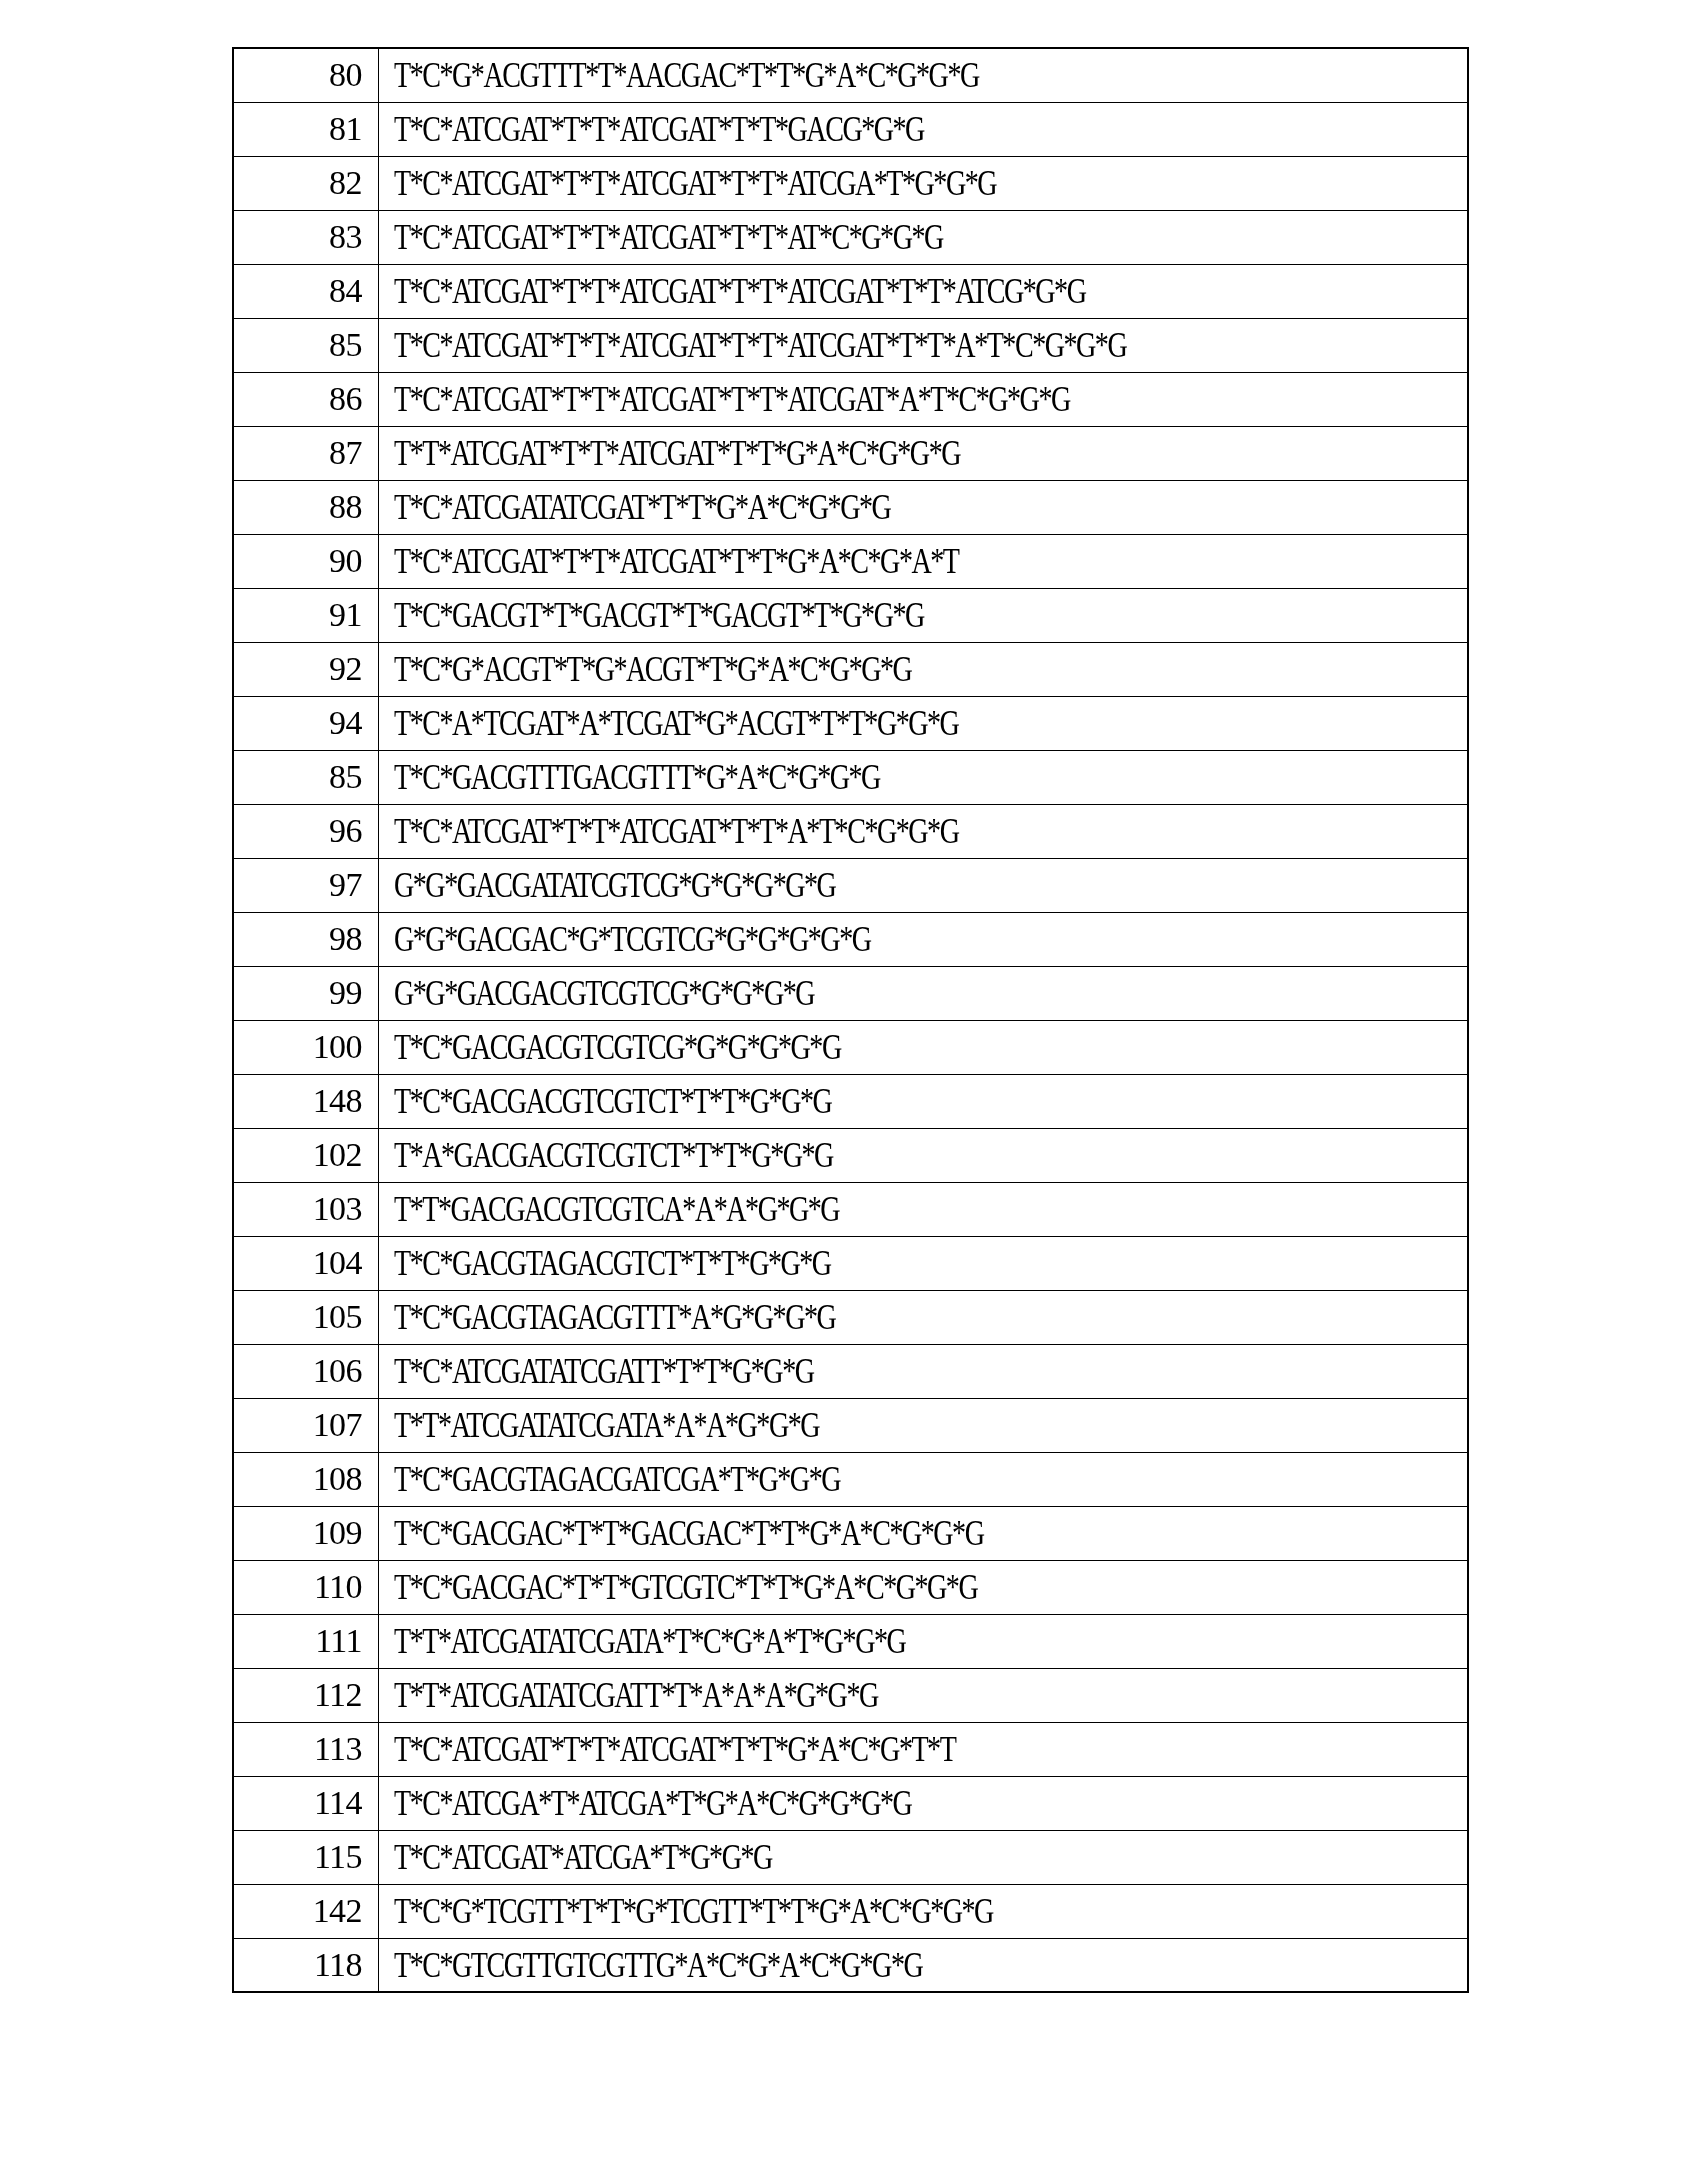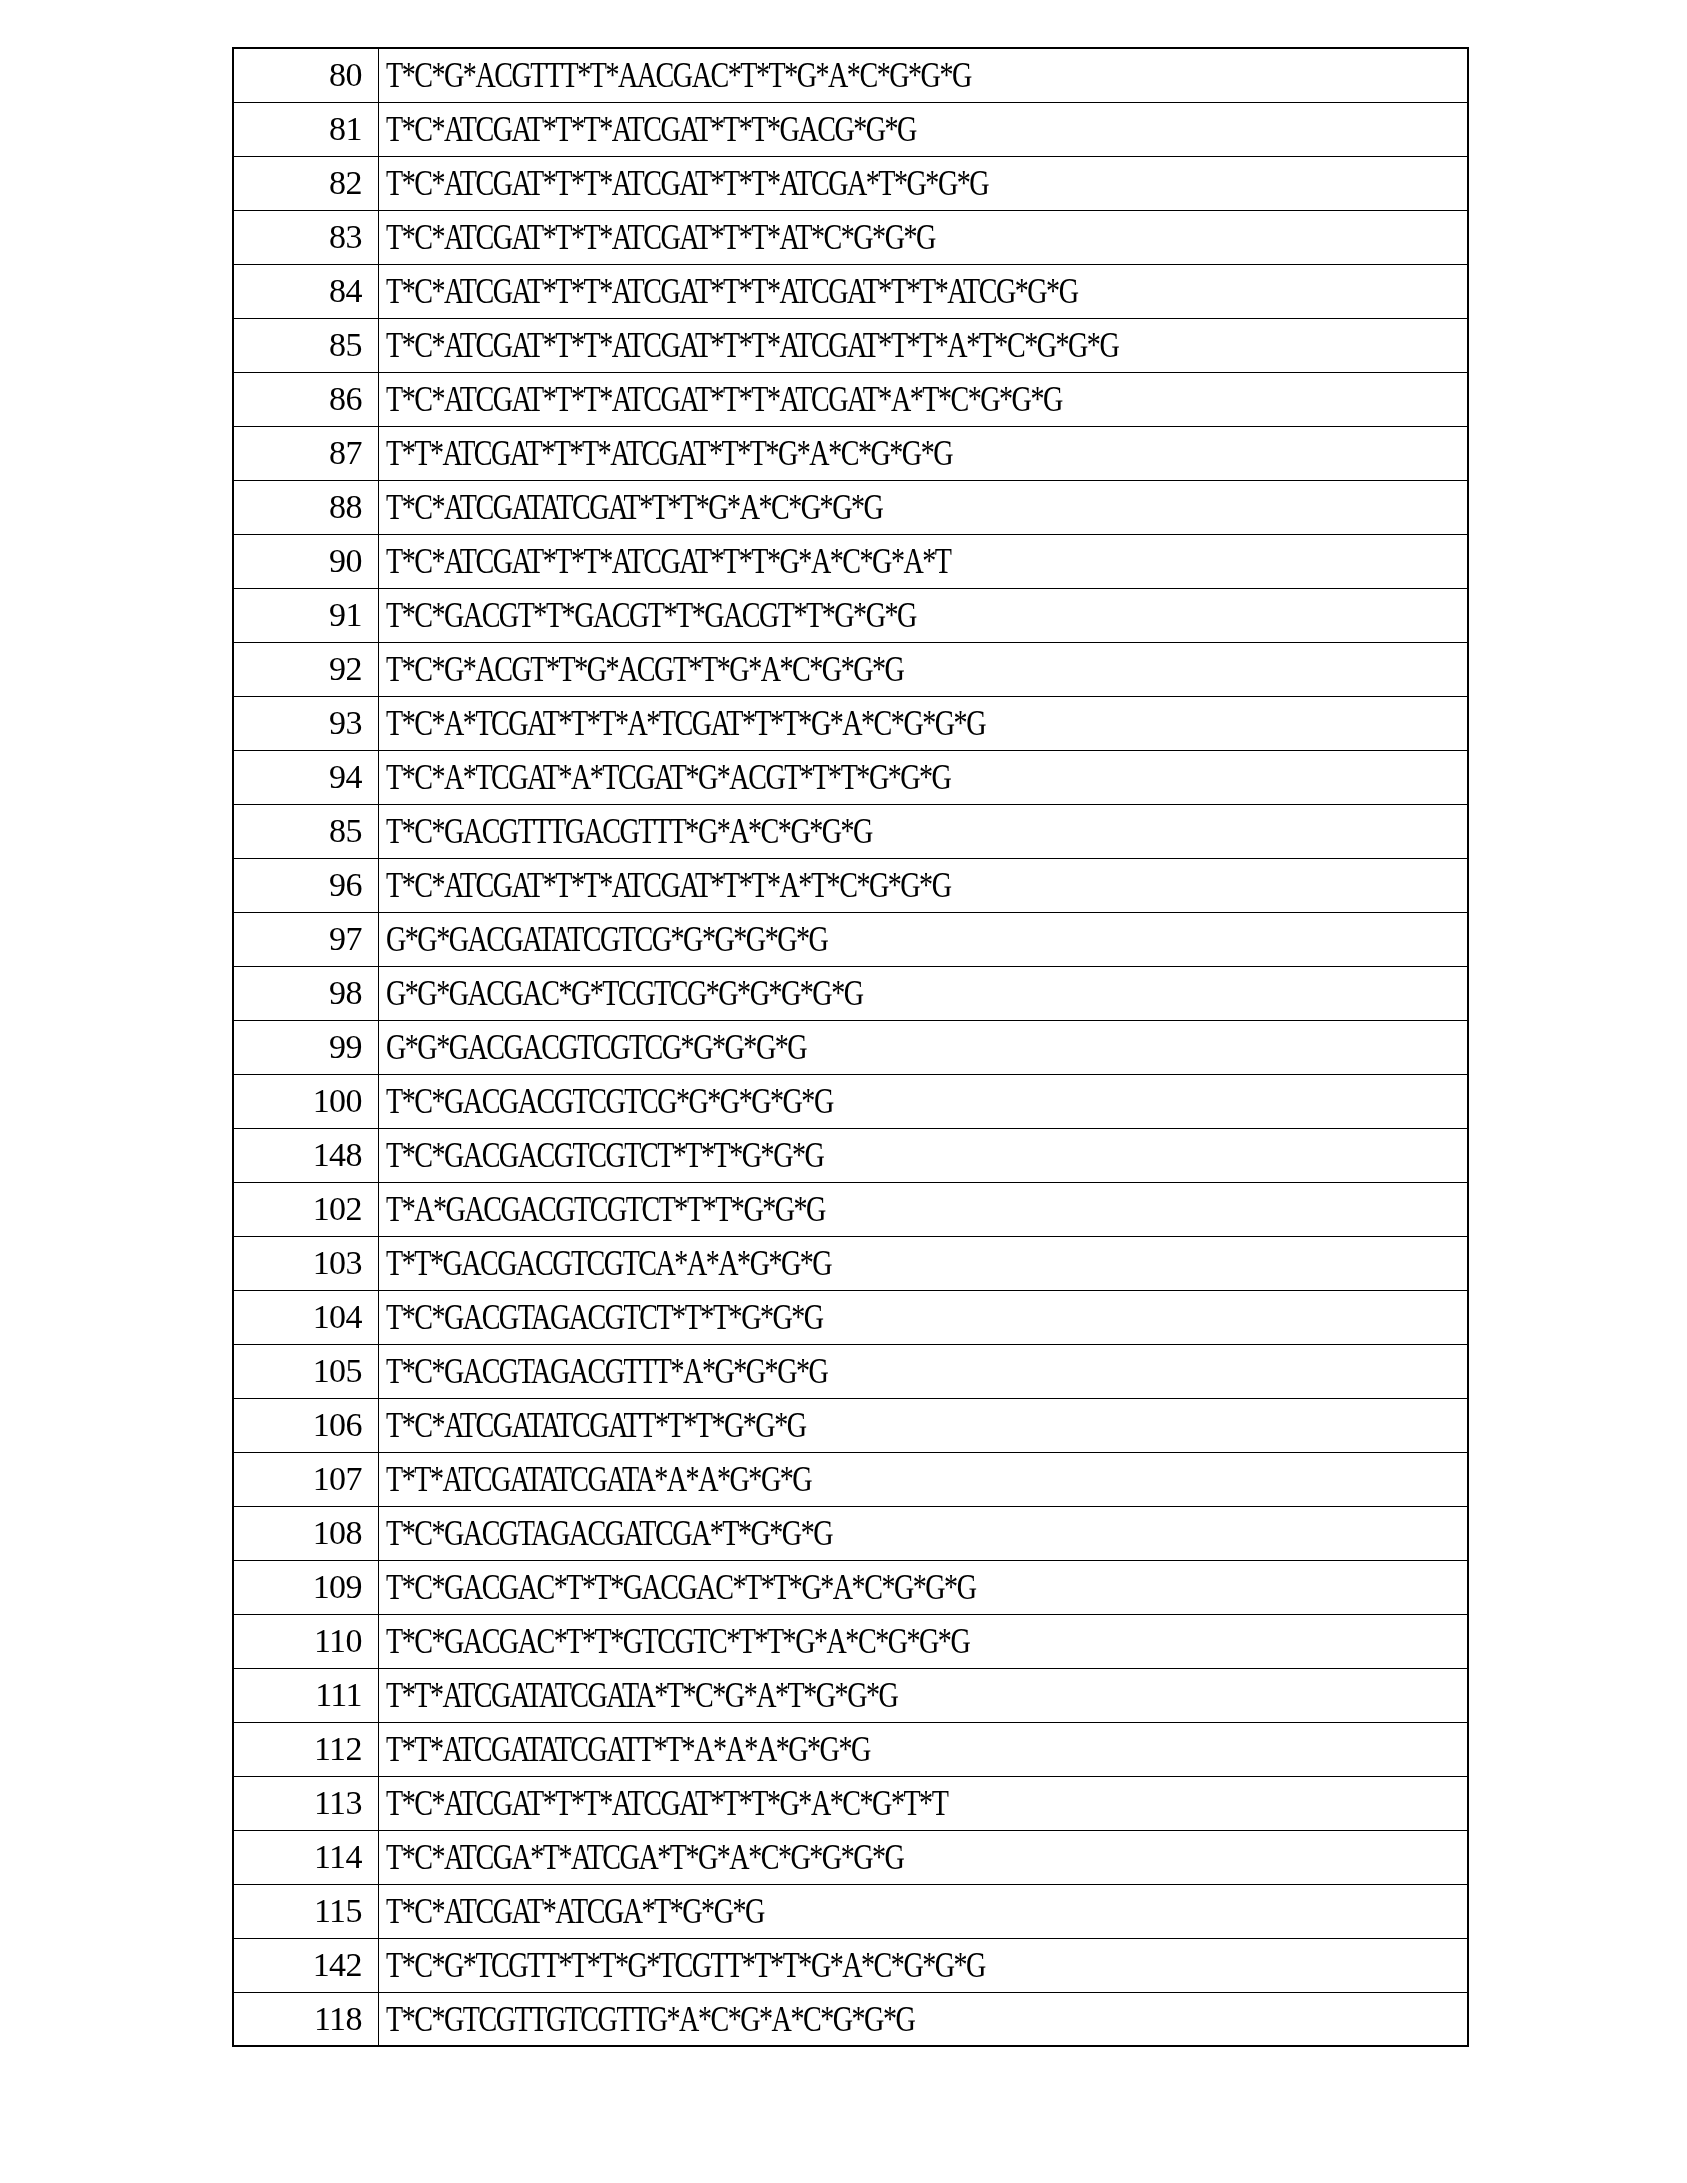--- a/index.html
+++ b/index.html
@@ -41,21 +41,21 @@
     .seq-table td.num {
       border-right: 1.3px solid #000000;
       text-align: right;
       padding-right: 15.6px;
       font-size: 34px;
       font-weight: normal;
       letter-spacing: -0.6px;
     }
     .seq-table td.seq {
       text-align: left;
-      padding-left: 7px;
+      padding-left: 15px;
       font-size: 36px;
       font-weight: normal;
       letter-spacing: -1.9px;
       transform-origin: left center;
     }
     .seq-table td.seq span {
       display: inline-block;
       transform: scaleX(0.78);
       transform-origin: left center;
     }
@@ -124,24 +124,20 @@
   <tr>
     <td class="num">91</td>
     <td class="seq"><span>T*C*GACGT*T*GACGT*T*GACGT*T*G*G*G</span></td>
   </tr>
 
   <tr>
     <td class="num">92</td>
     <td class="seq"><span>T*C*G*ACGT*T*G*ACGT*T*G*A*C*G*G*G</span></td>
   </tr>
 
-  <tr>
-    <td class="num">93</td>
-    <td class="seq"><span>T*C*A*TCGAT*T*T*A*TCGAT*T*T*G*A*C*G*G*G</span></td>
-  </tr>
 
   <tr>
     <td class="num">94</td>
     <td class="seq"><span>T*C*A*TCGAT*A*TCGAT*G*ACGT*T*T*G*G*G</span></td>
   </tr>
 
   <tr>
     <td class="num">85</td>
     <td class="seq"><span>T*C*GACGTTTGACGTTT*G*A*C*G*G*G</span></td>
   </tr>

